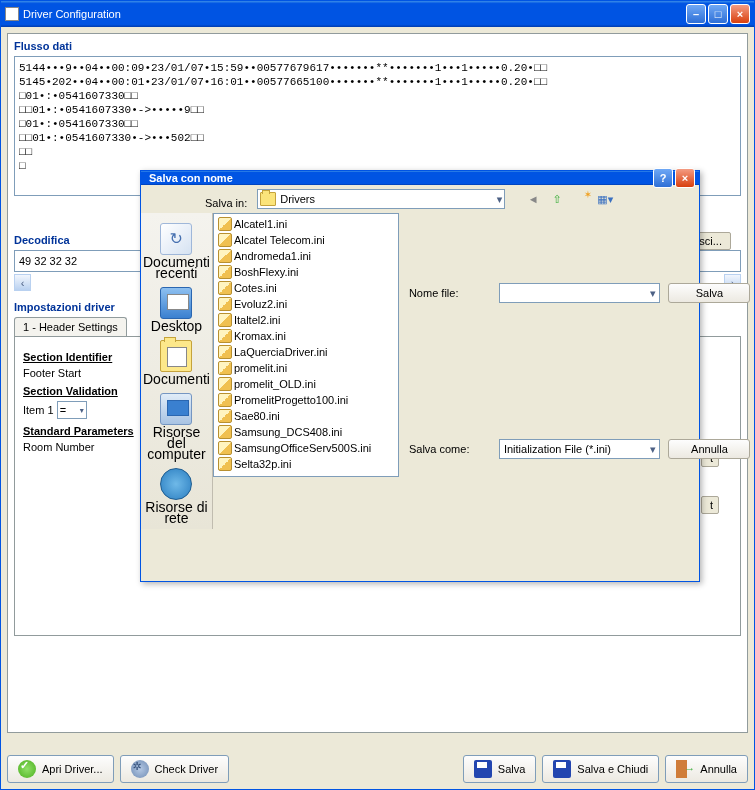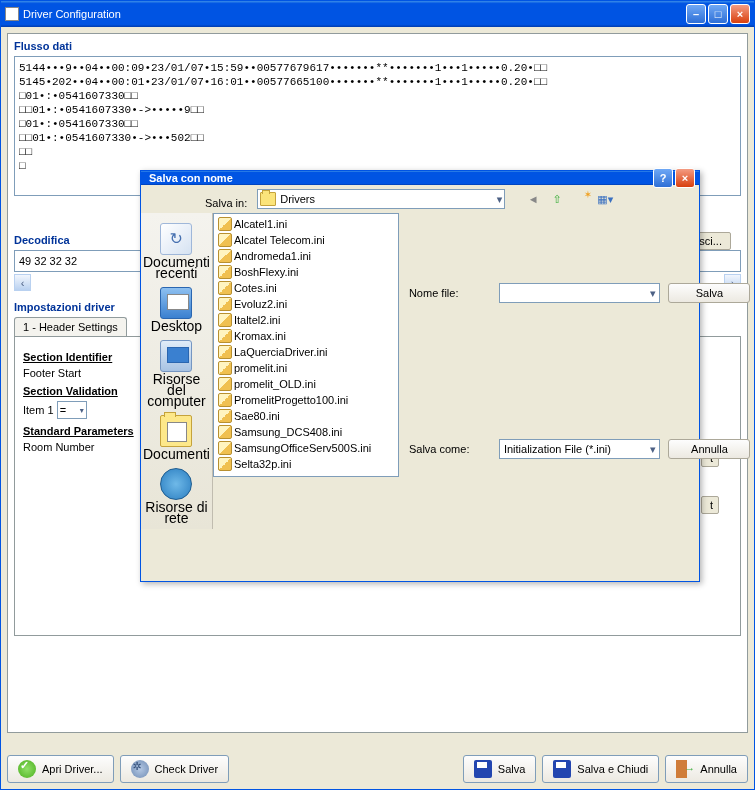--- a/index.html
+++ b/index.html
@@ -206,26 +206,26 @@
     <div class="places-bar">
       <div class="place">
         <div class="place-ico pl-recent"></div>
         <div class="place-label">Documenti recenti</div>
       </div>
       <div class="place">
         <div class="place-ico pl-desktop"></div>
         <div class="place-label">Desktop</div>
       </div>
       <div class="place">
+        <div class="place-ico pl-docs"></div>
+        <div class="place-label">Documenti</div>
+      </div>
+      <div class="place">
         <div class="place-ico pl-computer"></div>
         <div class="place-label">Risorse del computer</div>
-      </div>
-      <div class="place">
-        <div class="place-ico pl-docs"></div>
-        <div class="place-label">Documenti</div>
       </div>
       <div class="place">
         <div class="place-ico pl-net"></div>
         <div class="place-label">Risorse di rete</div>
       </div>
     </div>
     <div class="file-list-area">
       <div class="file-list" id="file-list" style="height:264px;">
           <div class="file-item">
             <span class="ini-ico"></span>

